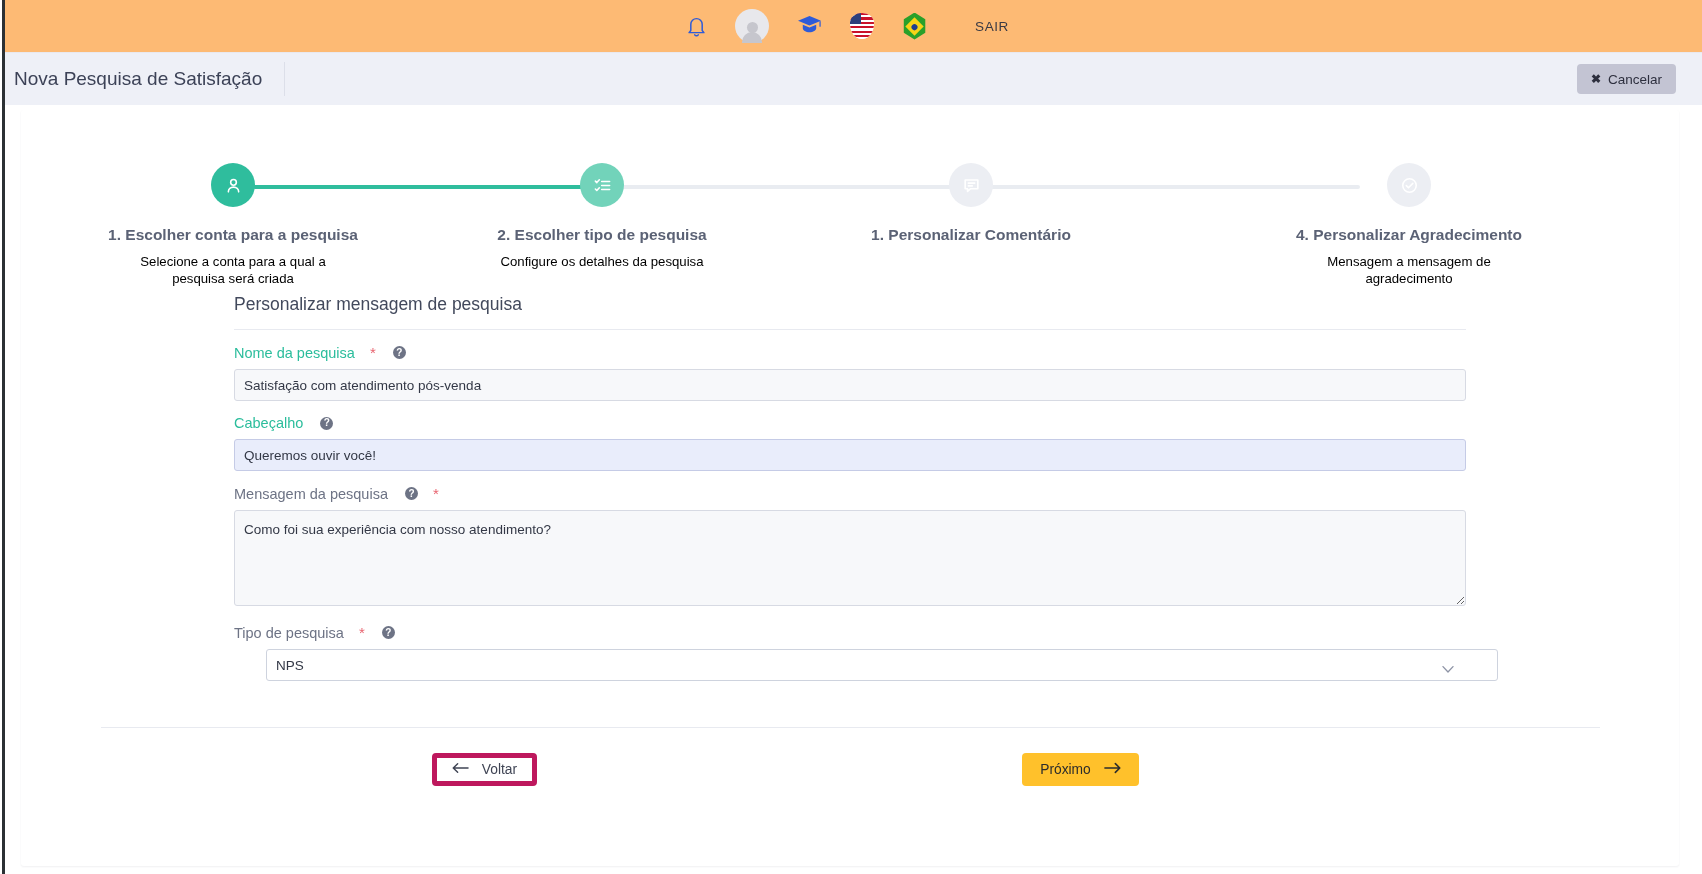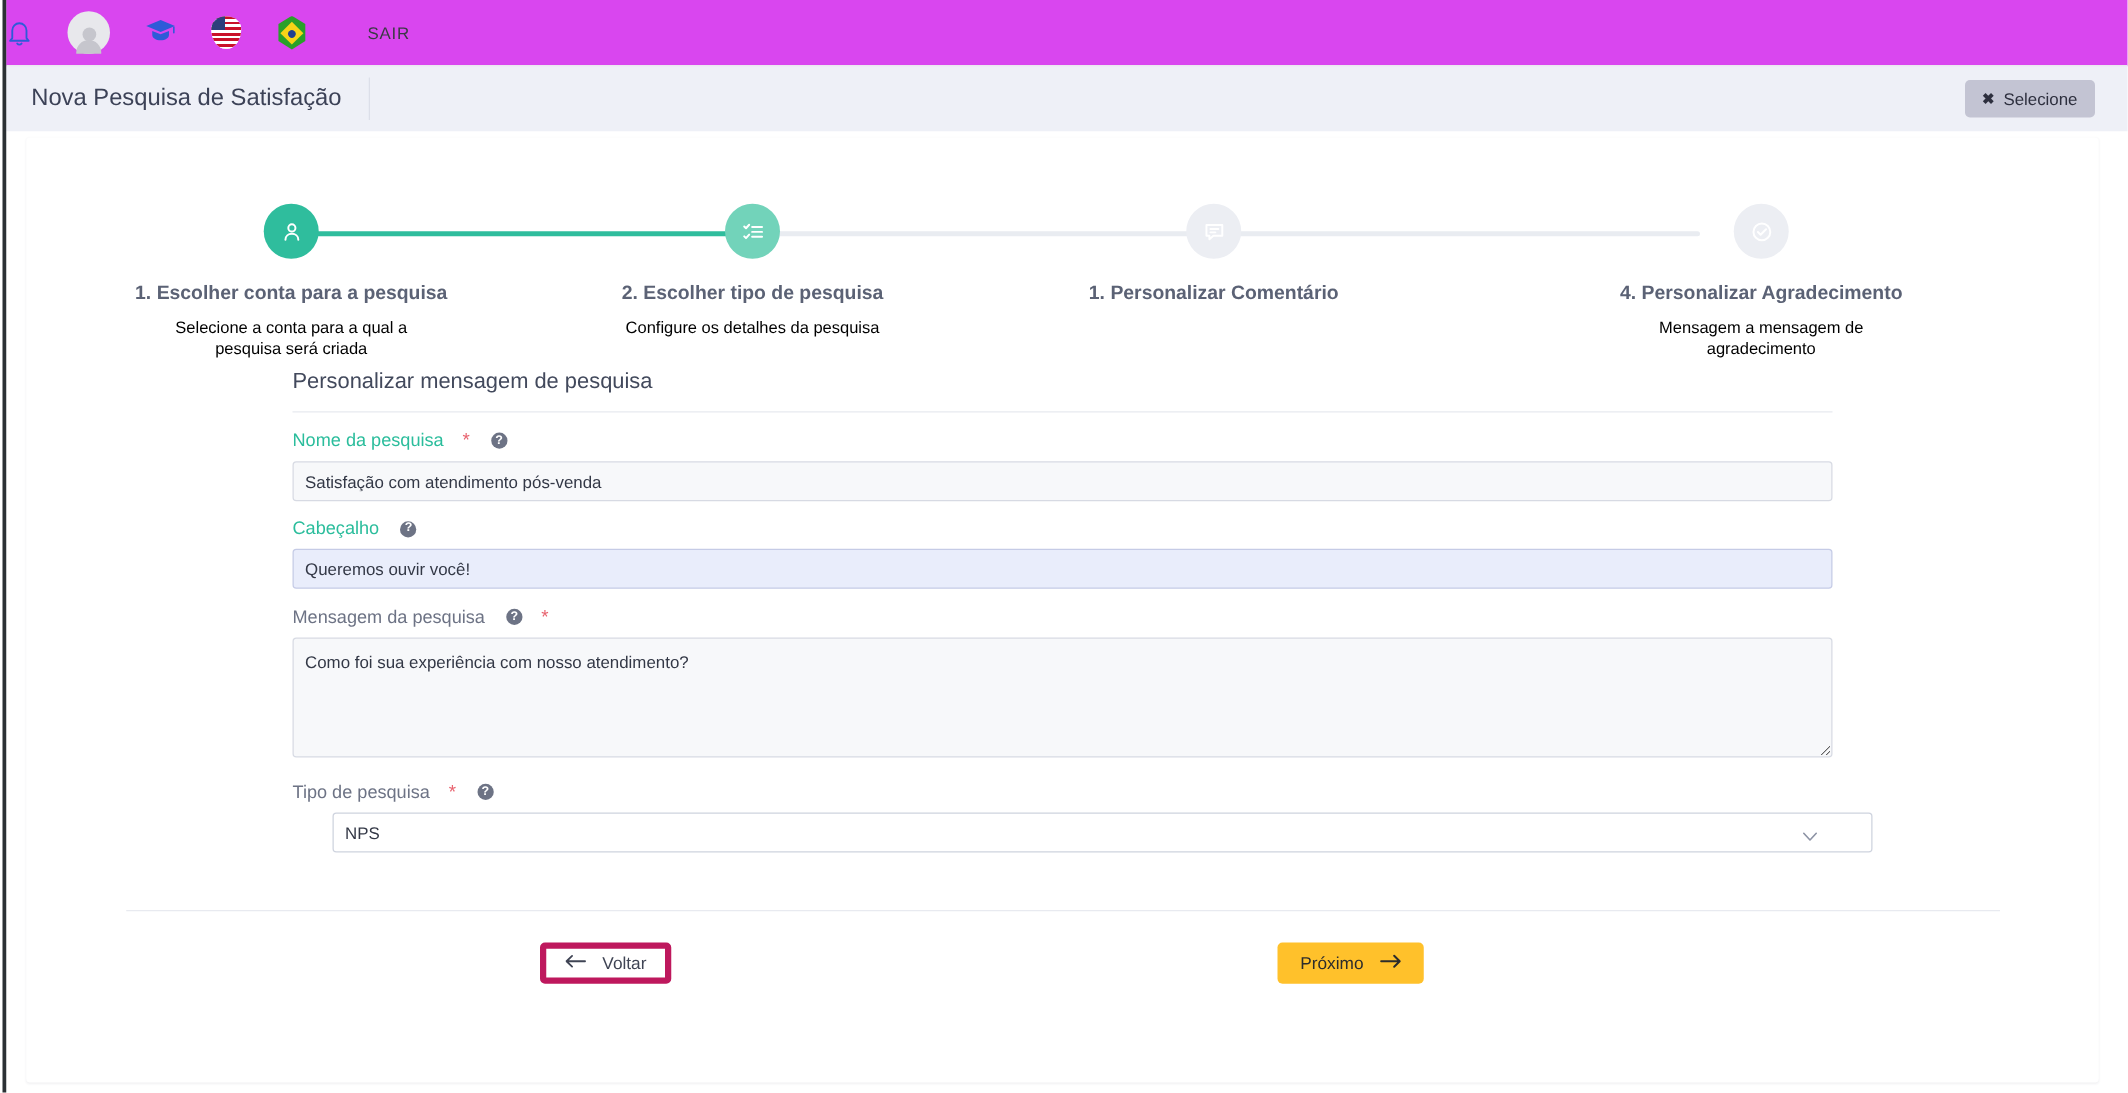--- a/index.html
+++ b/index.html
@@ -19,25 +19,25 @@
     width: 3px; height: 874px;
     background: #2b3034;
     z-index: 20;
   }
 
   
   .topbar {
     position: absolute;
     left: 5px; top: 0; right: 0;
     height: 53px;
-    background: #d946ef;
+    background: #fdba74;
     border-bottom: 1px solid #e9e9ef;
     display: flex;
     align-items: center;
-    justify-content: flex-start;
+    justify-content: center;
     padding-right: 12px;
   }
   .topbar-icons { display: flex; align-items: center; gap: 28px; }
 
   .ic { display: flex; align-items: center; justify-content: center; cursor: pointer; }
 
   .bell-ic svg { display: block; }
 
   .avatar-ic {
     width: 34px; height: 34px;
@@ -111,21 +111,21 @@
     position: absolute;
     left: 5px; top: 53px; right: 0;
     height: 52px;
     background: #eef0f7;
     display: flex;
     align-items: center;
   }
   .titlestrip .title {
     font-size: 19px;
     color: #3c4257;
-    padding-left: 20px;
+    padding-left: 9px;
     padding-right: 22px;
     line-height: 34px;
     border-right: 1px solid #dcdfe9;
   }
   .cancel-btn {
     position: absolute;
     right: 26px; top: 11px;
     height: 30px;
     padding: 0 14px;
     background: #c3c4d3;
@@ -357,21 +357,21 @@
     </div>
 
     <div class="sair">SAIR</div>
   </div>
 </div>
 
 <div class="titlestrip">
   <div class="title">Nova Pesquisa de Satisfação</div>
   <button class="cancel-btn">
     <span class="x">✖</span>
-    <span>Selecione</span>
+    <span>Cancelar</span>
   </button>
 </div>
 
 <div class="card">
 
   <div class="stepper">
 
     <div class="step-line done" style="left:232px; width:370px;"></div>
     <div class="step-line" style="left:600px; width:371px;"></div>
     <div class="step-line" style="left:969px; width:370px;"></div>

